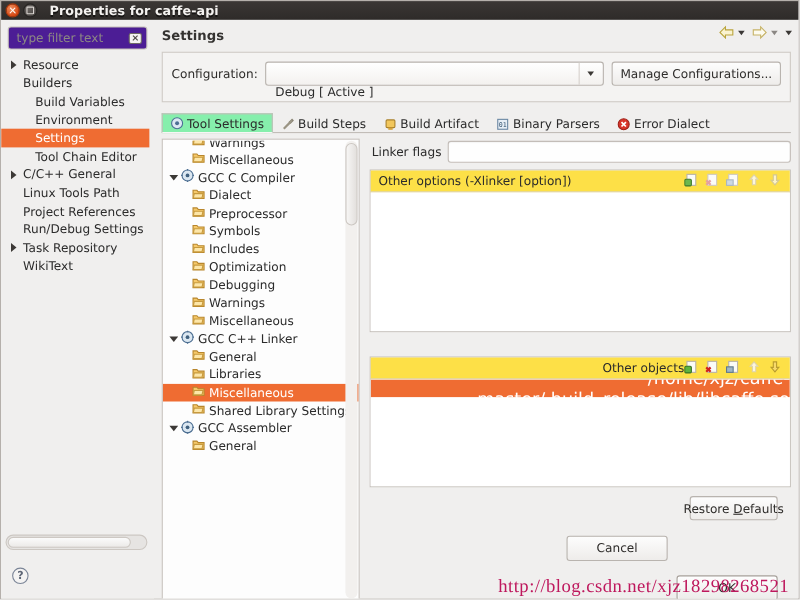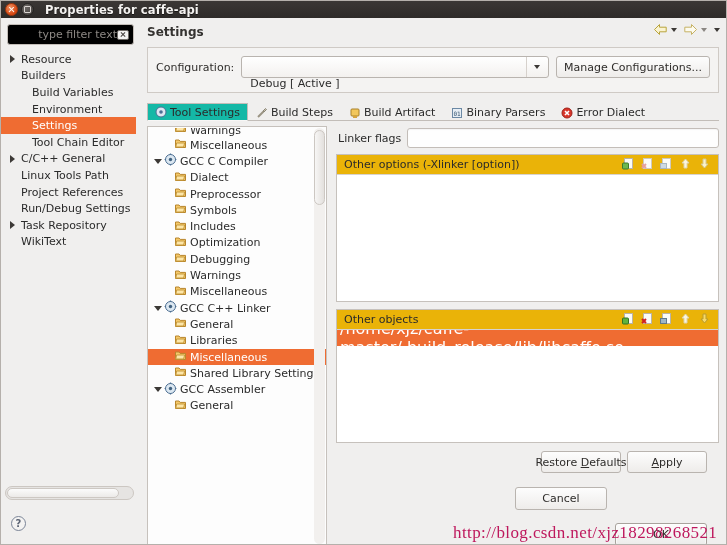--- a/index.html
+++ b/index.html
@@ -62,27 +62,26 @@
 
   
   .leftcol {
     width: 139px; flex: 0 0 139px;
     display: flex; flex-direction: column;
     background: #f0efee;
   }
   .filterbox {
     margin: 6px 6px 4px 6px;
     height: 21px;
-    background: #000000;
+    background: #4c1d95;
     border: 1px solid #c3bdb8;
     border-radius: 3px;
     display: flex; align-items: center;
     padding: 0 4px 0 7px;
     box-shadow: inset 0 1px 1px rgba(0,0,0,.05);
-    text-align: right;
   }
   .filterbox .ph { color: #8d8884; font-size: 11px; flex: 1; }
   .clear-ico {
     width: 12px; height: 10px; border: 1px solid #6f6a66;
     border-radius: 2px; position: relative; flex: 0 0 auto;
     background: #f4f2f1;
   }
   .clear-ico::before, .clear-ico::after {
     content: ""; position: absolute; left: 2px; top: 3.5px;
     width: 6px; height: 1.2px; background: #4a4542;
@@ -199,21 +198,21 @@
   }
   .tab {
     display: flex; align-items: center; gap: 3px;
     padding: 0 7px; height: 18px;
     font-size: 11px;
     border: 1px solid transparent;
     border-bottom: none;
     position: relative; top: 1px;
   }
   .tab.active {
-    background: #14b8a6;
+    background: #86efac;
     border-color: #c2bdb8;
     border-bottom: 1px solid #f7f6f5;
   }
   .tabico { width: 12px; height: 12px; flex: 0 0 12px; }
 
   
   .content {
     margin: 0 7px; flex: 1;
     display: flex; gap: 5px;
     padding-top: 5px;
@@ -252,33 +251,33 @@
     background: #fefefe; border: 1px solid #c3bdb8; border-radius: 3px;
     box-shadow: inset 0 1px 1px rgba(0,0,0,.04);
   }
 
   .listbox {
     border: 1px solid #c6c1bc; background: #ffffff;
     display: flex; flex-direction: column; min-height: 0;
     margin-left: 4px;
   }
   .lbhead {
-    height: 20px; background: #eab308;
+    height: 20px; background: #fde047;
     border-bottom: 1px solid #d7d2cd;
     display: flex; align-items: center;
     padding: 0 4px 0 7px; font-size: 11px;
   }
   .lbhead .t { flex: 1; }
   .lbtools { display: flex; align-items: center; gap: 6px; padding-right: 3px; }
   .lbbody { flex: 1; background: #fff; overflow: hidden; }
   .lbrow { height: 16px; font-size: 16px; padding-left: 3px; display: flex; align-items: center; }
   .lbrow.sel { background: #ef6c32; color: #fff; }
 
   .listA { height: 148px; }
-  .listB { flex: 1; margin-top: 7px; }
+  .listB { flex: 1; margin-top: 22px; text-align: right; }
 
   
   .btnrow1 {
     display: flex; justify-content: flex-end; gap: 6px;
     padding: 8px 12px 0 0;
   }
   .btnrow2 {
     display: flex; justify-content: flex-end; gap: 8px;
     padding: 14px 12px 0 0;
   }
@@ -699,23 +698,20 @@
             </div>
             <div class="lbbody" id="other-objects-body">
                 <div class="lbrow sel">/home/xjz/caffe-master/.build_release/lib/libcaffe.so</div>
               </div>
           </div>
 
           <div class="btnrow1">
             <div class="btn btn-w">
               <span>Restore <u>D</u>efaults</span>
             </div>
-            <div class="btn btn-w">
-              <span><u>A</u>pply</span>
-            </div>
           </div>
 
           <div class="btnrow2">
             <div class="btn btn-w2">Cancel</div>
             <div class="btn btn-w2 btn-ok">OK</div>
           </div>
 
         </div>
       </div>
     </div>

